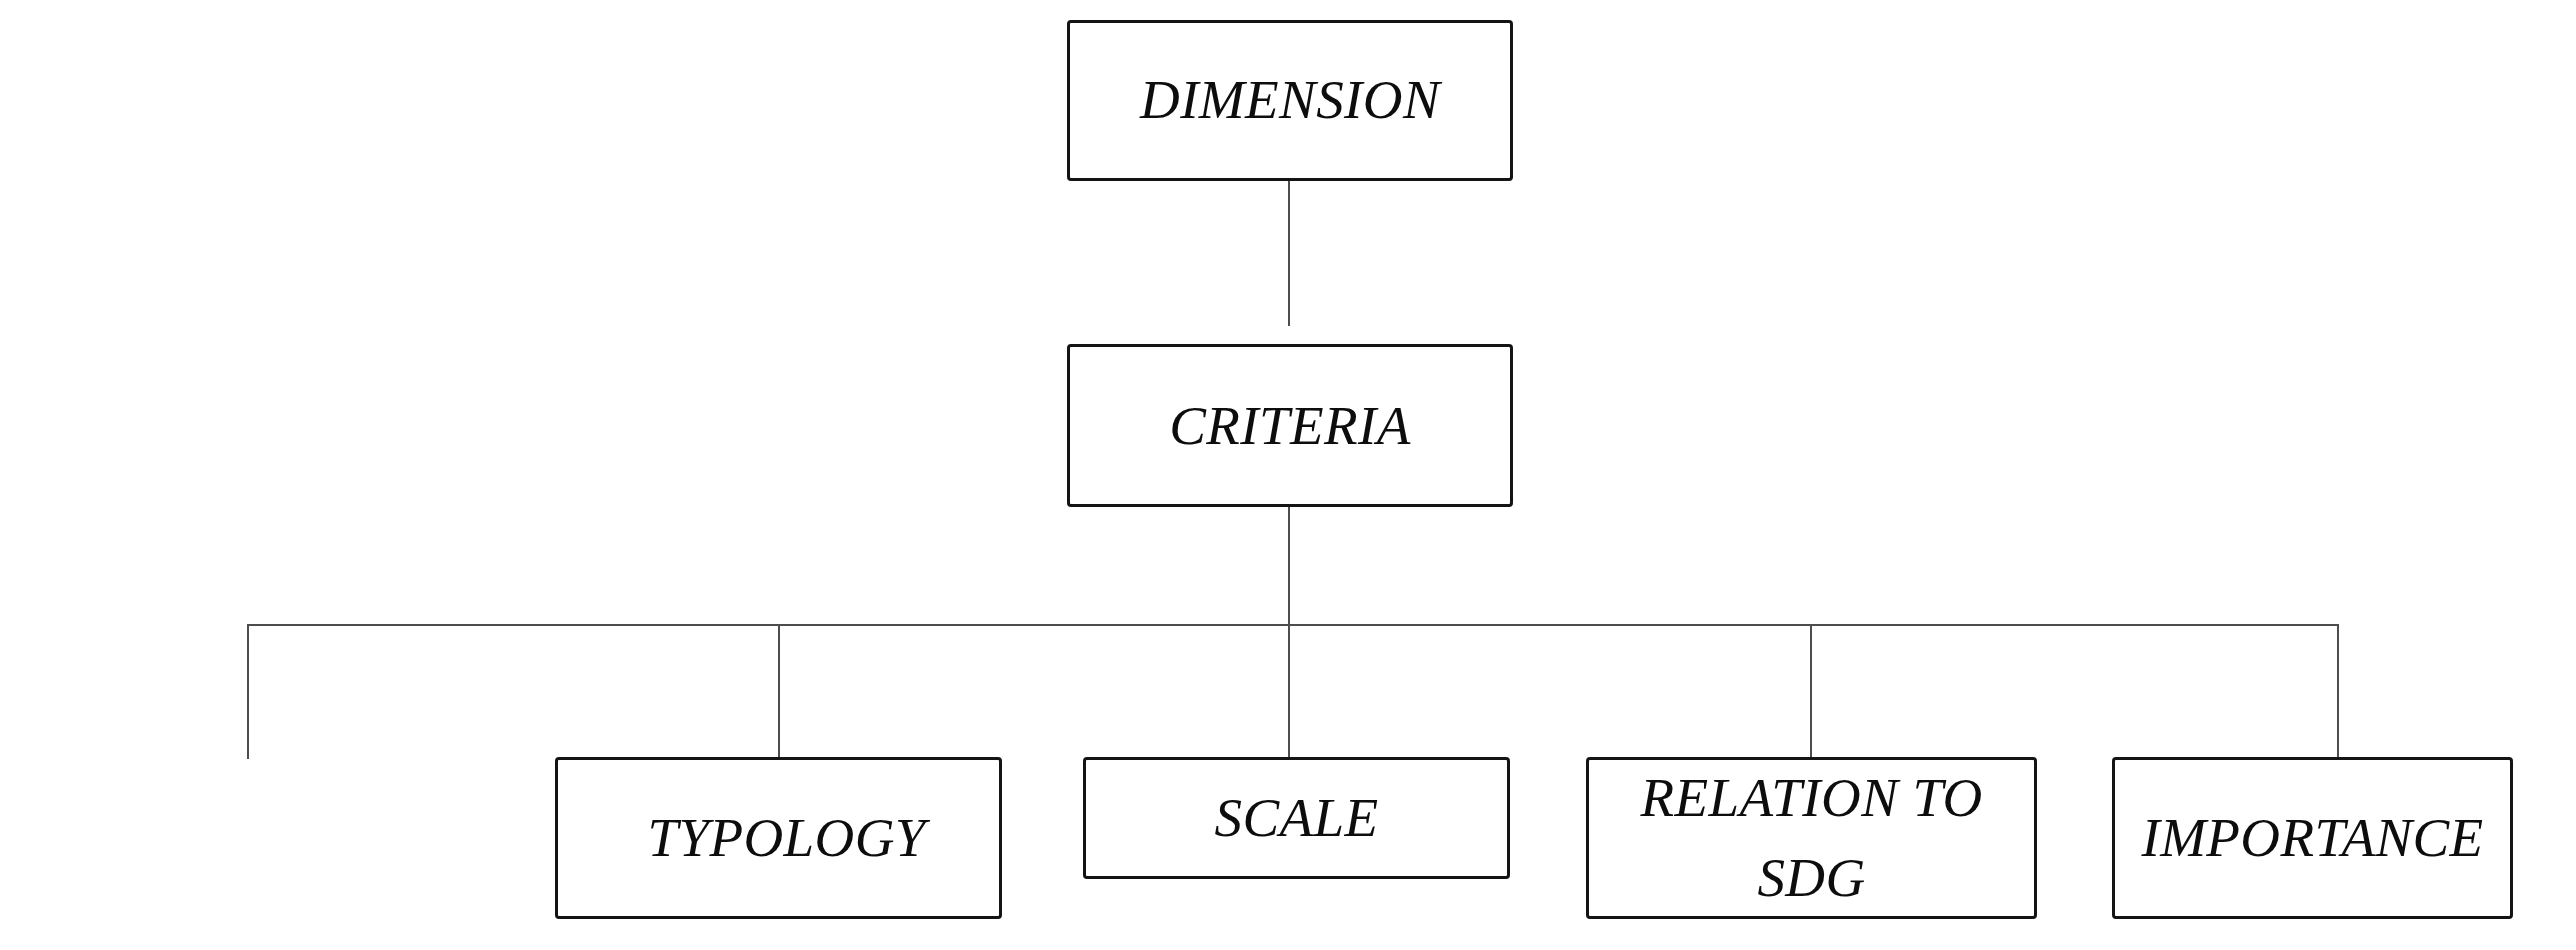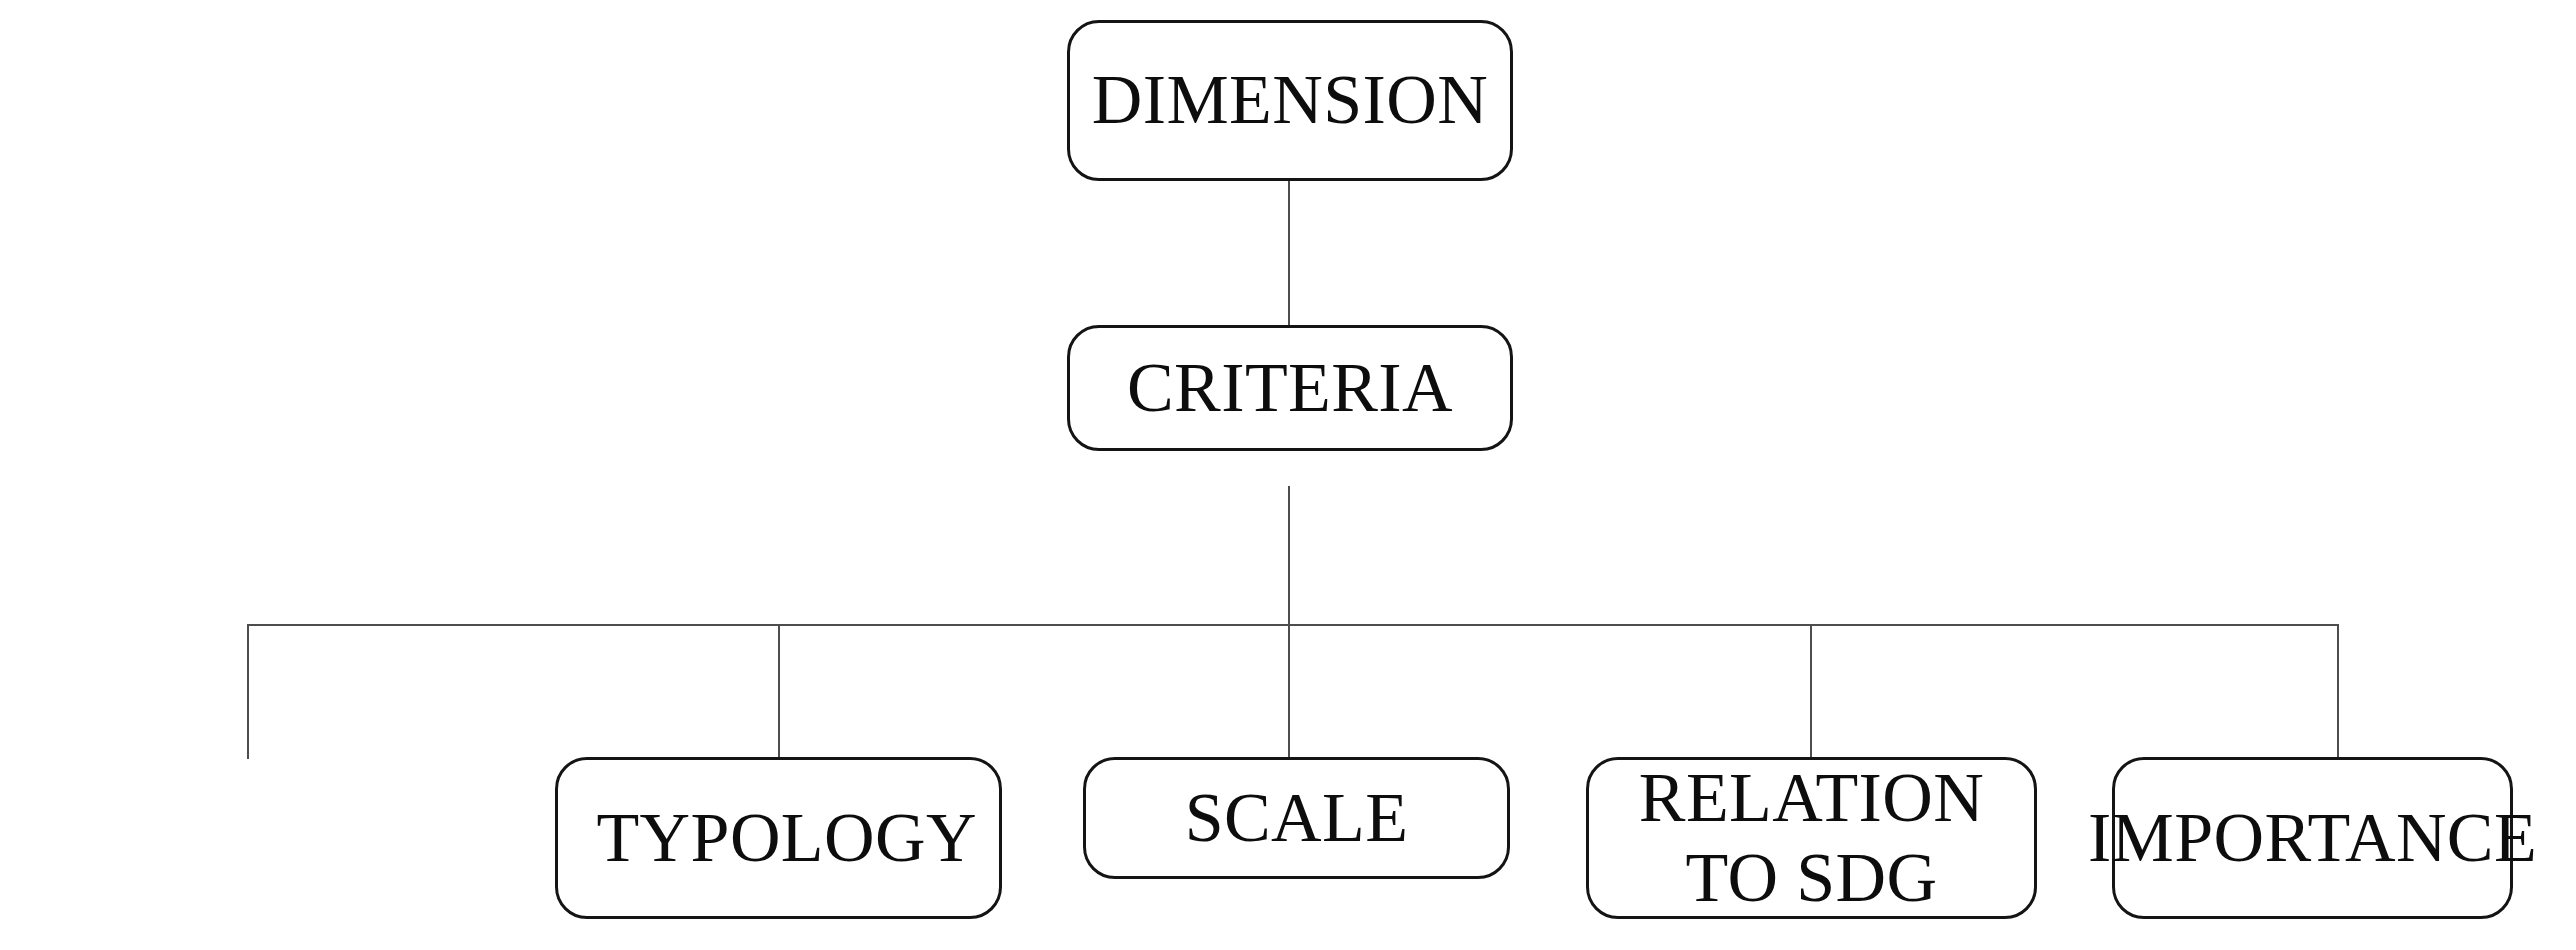--- a/index.html
+++ b/index.html
@@ -14,48 +14,49 @@
     width:2576px;
     height:951px;
     background:var(--background);
     font-family:"Liberation Serif","DejaVu Serif",serif;
     overflow:hidden;
   }
   .node{
     position:absolute;
     box-sizing:border-box;
     border:3.1px solid var(--box-border);
-    border-radius:32px;
+    border-radius:4px;
     background:var(--background);
     display:flex;
     align-items:center;
     justify-content:center;
     text-align:center;
-    font-size:70px;
+    font-size:55px;
     line-height:66px;
     color:var(--text);
     letter-spacing:0.4px;
     padding:0 15.7px;
+    font-style:italic;
   }
   .line{
     position:absolute;
     background:var(--connector);
   }
   
   .line-root-child   {left:1288px; top:179px; width:2.4px;  height:147px;}
   .line-child-branch {left:1288px; top:486px; width:2.4px;  height:140px;}
   .line-branch       {left:247px;  top:624px; width:2092px; height:2.4px;}
   .drop-1{left:247px;  top:624px; width:2.4px; height:135px;}
   .drop-2{left:778px;  top:624px; width:2.4px; height:135px;}
   .drop-3{left:1288px; top:624px; width:2.4px; height:135px;}
   .drop-4{left:1810px; top:624px; width:2.4px; height:135px;}
   .drop-5{left:2337px; top:624px; width:2.4px; height:135px;}
   
   .node-root  {left:1067px; top:19.7px;  width:446px; height:161px;}
-  .node-child {left:1067px; top:325px; width:446px; height:126px;}
+  .node-child {left:1067px; top:344px; width:446px; height:163px;}
   .leaf-0{left:25px;   top:757px; width:446px; height:162px;}
   .leaf-1{left:555px;  top:757px; width:447px; height:162px;padding-left:32px;}
   .leaf-2{left:1083px; top:757px; width:427px; height:122px;}
   .leaf-3{left:1586px; top:757px; width:451px; height:162px; line-height:80px; padding:0 31.5px;}
   .leaf-4{left:2112px; top:757px; width:401px; height:162px;}
 </style>
 </head>
 <body>
 
 <div class="stage">

